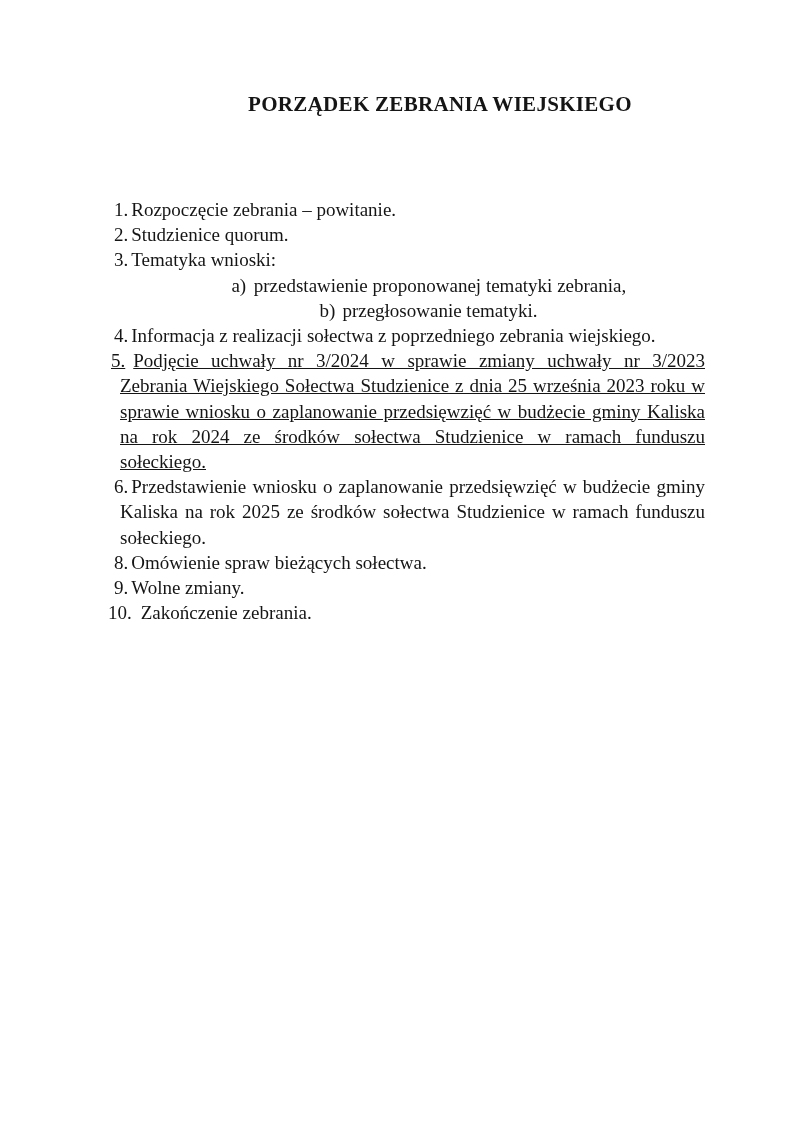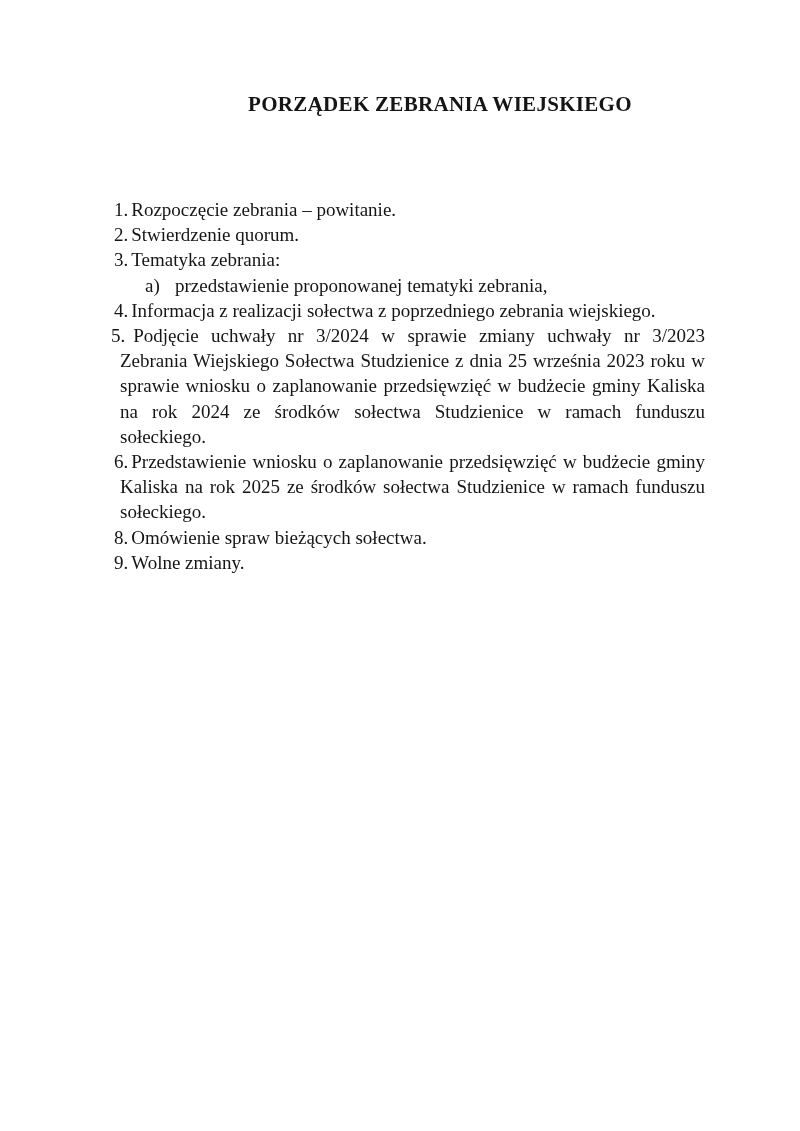--- a/index.html
+++ b/index.html
@@ -35,26 +35,26 @@
     width: 610px;
     font-size: 19px;
     line-height: 25.2px;
   }
   .li {
     text-align: justify;
     padding-left: 25px;
     text-indent: -6px;
   }
   .li .num { margin-right: 3px; }
-  .li.n5  { text-indent: -9px; }
+  .li.n5  { text-indent: -9px; text-decoration: underline; }
   .li.n5 .num { margin-right: 8px; }
   .li.n10 { text-indent: -12px; }
   .li.n10 .num { margin-right: 9px; }
   .sub {
-    text-align: left;
+    text-align: center;
     padding-left: 50px;
     text-indent: 0;
   }
   .sub .marker {
     display: inline-block;
     width: 30px;
   }
 </style>
 </head>
 <body>
@@ -62,34 +62,36 @@
 <div class="page">
 
   <div class="doc-title">
     <div>PORZĄDEK ZEBRANIA WIEJSKIEGO</div>
   </div>
 
   <div class="agenda">
 
     <div class="li"><span class="num">1.</span><span>Rozpoczęcie zebrania – powitanie.</span></div>
 
-    <div class="li"><span class="num">2.</span><span>Stwierdzenie quorum.</span></div>
+    <div class="li"><span class="num">2.</span><span>Studzienice quorum.</span></div>
 
-    <div class="li"><span class="num">3.</span><span>Tematyka zebrania:</span></div>
+    <div class="li"><span class="num">3.</span><span>Tematyka wnioski:</span></div>
 
     <div class="li sub"><span class="marker">a)</span><span>przedstawienie proponowanej tematyki zebrania,</span></div>
 
+    <div class="li sub"><span class="marker">b)</span><span>przegłosowanie tematyki.</span></div>
 
     <div class="li"><span class="num">4.</span><span>Informacja z realizacji sołectwa z poprzedniego zebrania wiejskiego.</span></div>
 
     <div class="li n5"><span class="num">5.</span><span>Podjęcie uchwały nr 3/2024 w sprawie zmiany uchwały nr 3/2023 Zebrania Wiejskiego Sołectwa Studzienice z dnia 25 września 2023 roku w sprawie wniosku o zaplanowanie przedsięwzięć w budżecie gminy Kaliska na rok 2024 ze środków sołectwa Studzienice w ramach funduszu sołeckiego.</span></div>
 
     <div class="li"><span class="num">6.</span><span>Przedstawienie wniosku o zaplanowanie przedsięwzięć w budżecie gminy Kaliska na rok 2025 ze środków sołectwa Studzienice w ramach funduszu sołeckiego.</span></div>
 
 
     <div class="li"><span class="num">8.</span><span>Omówienie spraw bieżących sołectwa.</span></div>
 
     <div class="li"><span class="num">9.</span><span>Wolne zmiany.</span></div>
 
+    <div class="li n10"><span class="num">10.</span><span>Zakończenie zebrania.</span></div>
 
   </div>
 
 </div>
 
 </body></html>

